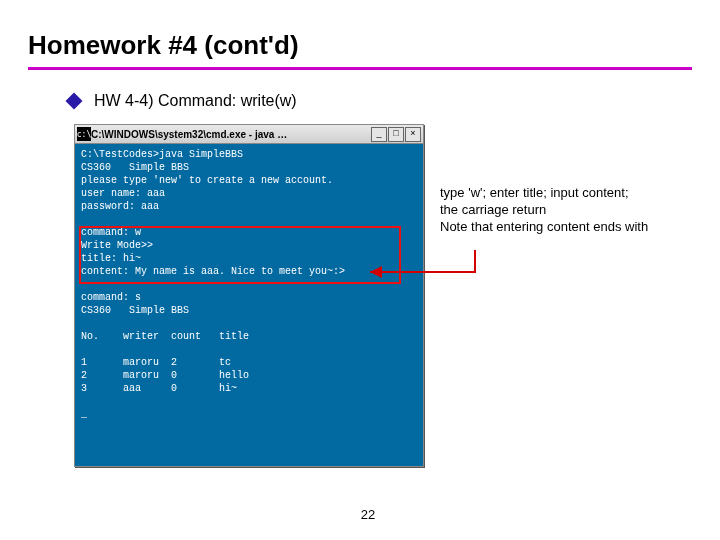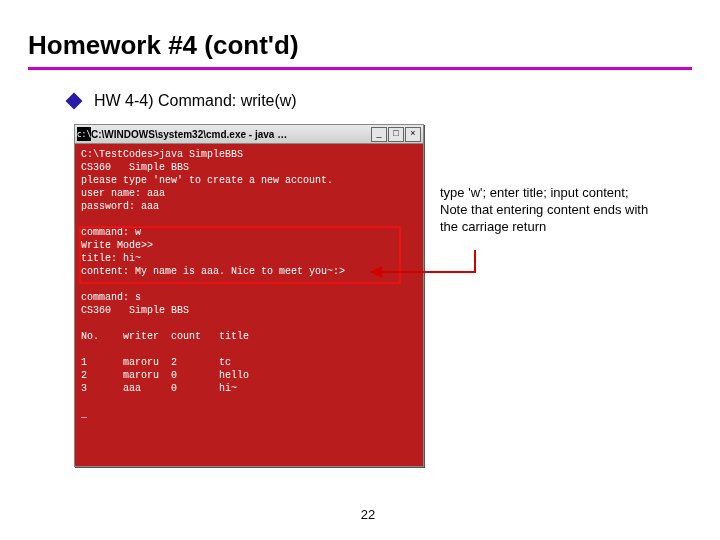--- a/index.html
+++ b/index.html
@@ -95,21 +95,21 @@
     height: 13px;
     border: 1px solid #666;
     background: #e5e5e5;
     margin-left: 1px;
     font-size: 9px;
     line-height: 11px;
     text-align: center;
     font-family: Arial;
   }
   .termbody {
-    background: #b91c1c;
+    background: #0369a1;
     color: #fff;
     font-family: "Courier New", monospace;
     font-size: 10px;
     line-height: 13px;
     padding: 4px 6px 6px 6px;
     min-height: 260px;
     white-space: pre;
     position: relative;
   }
   .highlight-box {
@@ -191,22 +191,22 @@
 2      maroru  0       hello
 3      aaa     0       hi~
 
 _</div>
         <div class="highlight-box"></div>
       </div>
     </div>
 
     <div class="note">
       <div>type 'w'; enter title; input content;</div>
+      <div>the carriage return</div>
       <div>Note that entering content ends with</div>
-      <div>the carriage return</div>
     </div>
 
   </div>
 
   <svg class="arrow-svg" width="150" height="80">
     <defs>
       <marker id="ah" markerWidth="8" markerHeight="8" refX="6" refY="3" orient="auto">
         <path d="M0,0 L6,3 L0,6 Z" fill="#d40000"></path>
       </marker>
     </defs>

